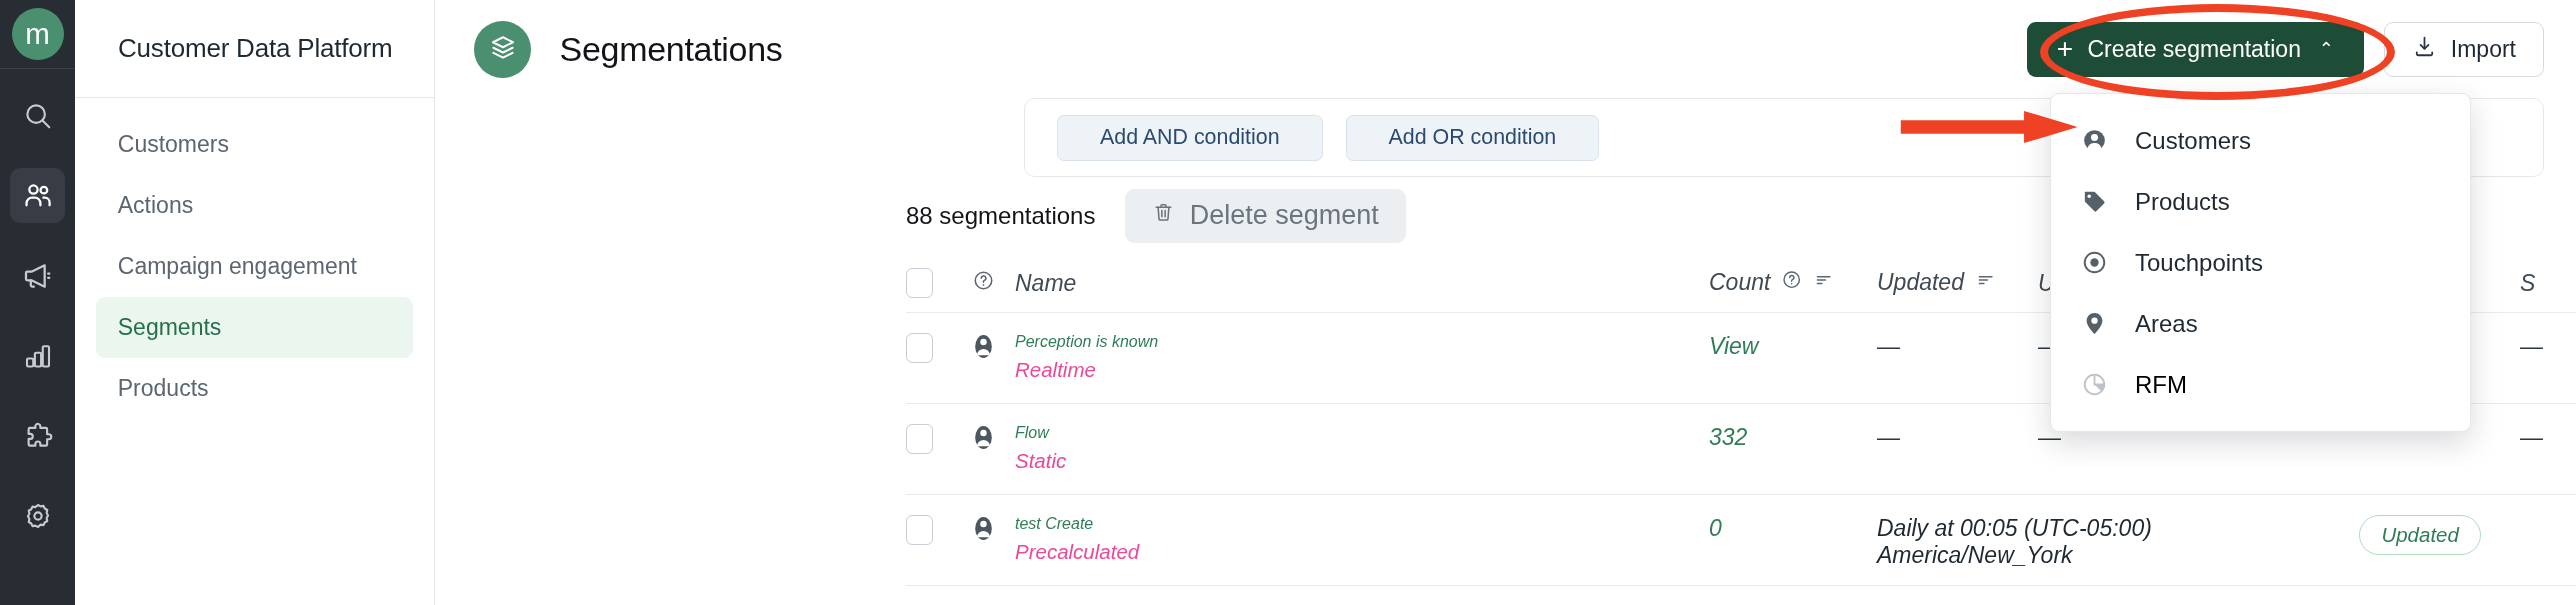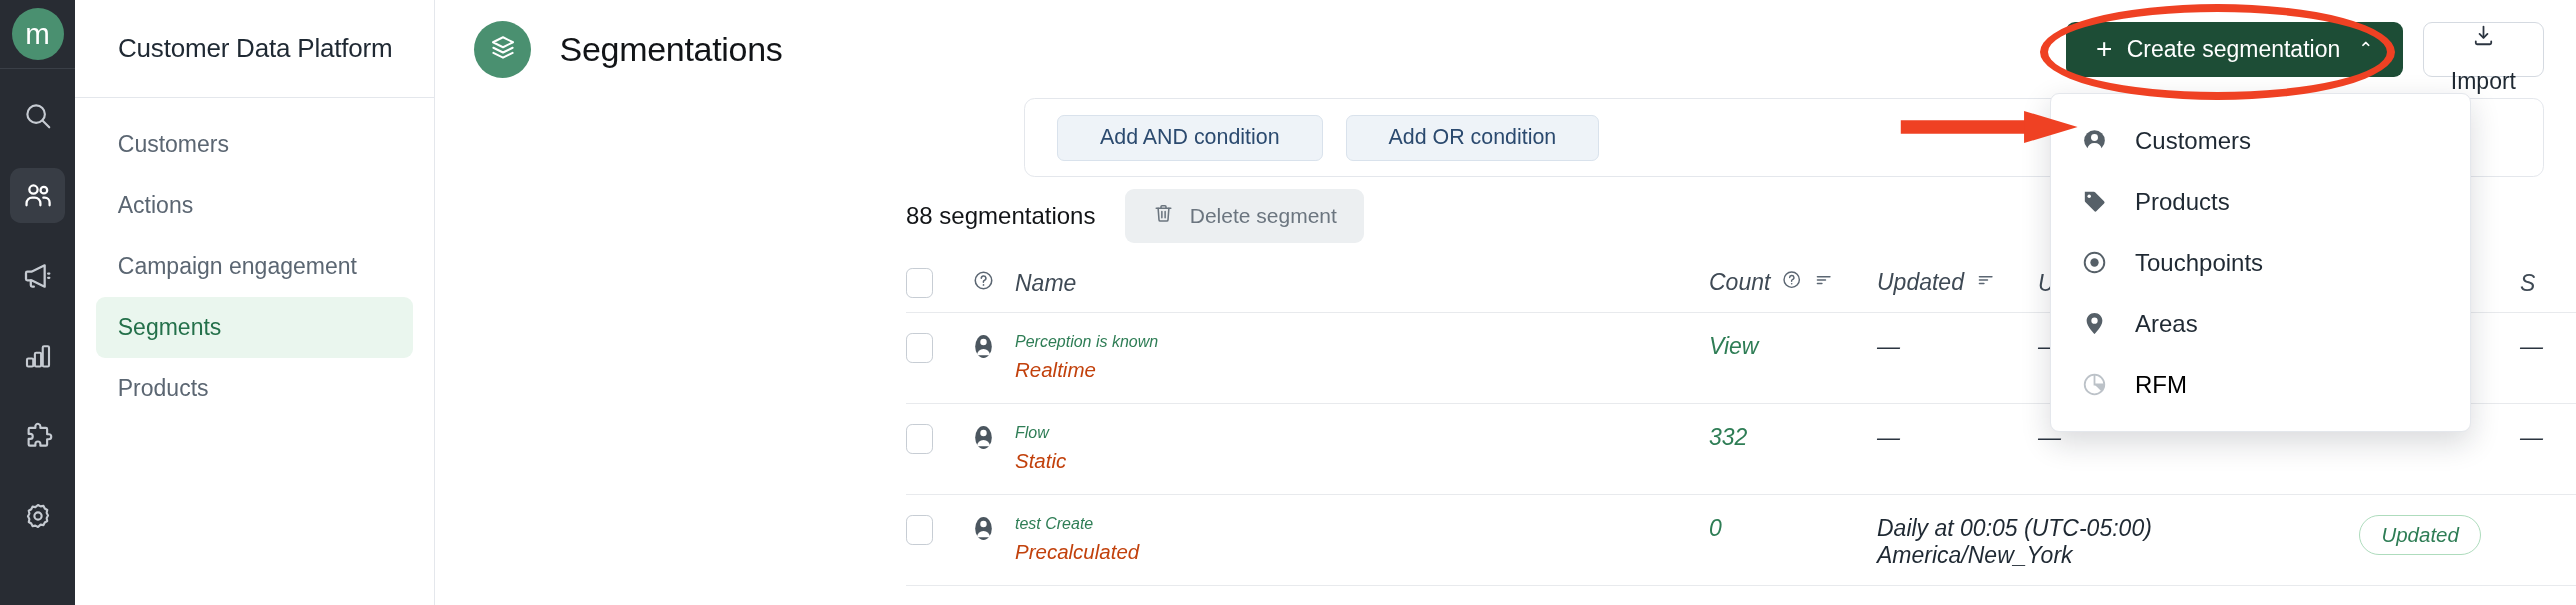--- a/index.html
+++ b/index.html
@@ -81,21 +81,20 @@
     font-family: inherit;
   }
   .btn-primary .plus { font-size: 28px; line-height: 1; font-weight: 400; }
   .btn-primary .caret { font-size: 18px; margin-left: 3.6px; }
   .btn-secondary {
     background: #ffffff; color: #1f2933;
     height: 55px; border-radius: 9px; border: 0.9px solid #d5dae1;
     display: flex; align-items: center; gap: 14.3px;
     padding: 0 27px; font-size: 23px; cursor: pointer;
     font-family: inherit;
-    flex-direction: column;
   }
 
   
   .conditions {
     margin: 0 32px 0 589px;
     border: 0.9px solid #e4e7ec; border-radius: 10.7px;
     height: 79px; display: flex; align-items: center;
     padding-left: 32px; gap: 23px;
   }
   .cond-btn {
@@ -108,21 +107,21 @@
   
   .count-row {
     display: flex; align-items: center;
     height: 77px; padding-left: 471px; gap: 30px;
   }
   .count-label { font-size: 24px; color: #121417; }
   .delete-btn {
     background: #eceff1; border: none; border-radius: 9px;
     height: 54px; padding: 0 27px;
     display: flex; align-items: center; gap: 14.3px;
-    font-size: 21px; color: #6b757f; cursor: pointer;
+    font-size: 27px; color: #6b757f; cursor: pointer;
     font-family: inherit;
   }
 
   
   .table { margin-left: 471px; margin-right: 0; }
   .trow {
     display: flex; align-items: flex-start;
     border-bottom: 0.9px solid #e8eaed;
     font-size: 23px; color: #1f2933; font-style: italic;
   }
@@ -135,21 +134,21 @@
   .c-check { width: 66px; flex: 0 0 66px; display: flex; align-items: flex-start; }
   .c-icon  { width: 43px; flex: 0 0 43px; display: flex; align-items: flex-start; }
   .c-name  { width: 694px; flex: 0 0 694px; }
   .c-count { width: 168px; flex: 0 0 168px; }
   .c-updated { width: 161px; flex: 0 0 161px; }
   .c-sched { width: 482px; flex: 0 0 482px; }
   .c-status { width: 277px; flex: 0 0 277px; }
   .c-last   { width: 179px; flex: 0 0 179px; }
   .hdr-cell { display: flex; align-items: center; gap: 10.7px; }
   .name-link { color: #2e7d55; font-size: 16px; display: block; cursor: pointer; }
-  .name-sub { color: #c2410c; font-size: 20.5px; margin-top: 7.1px; display: block; }
+  .name-sub { color: #ec4899; font-size: 20.5px; margin-top: 7.1px; display: block; }
   .count-link { color: #2e7d55; cursor: pointer; }
   .dash { color: #2b3440; }
   .date-main { display: block; }
   .date-sub  { display: block; margin-top: 5.4px; }
   .sched-main { display: block; }
   .sched-sub  { display: block; margin-top: 0; }
   .badge {
     display: inline-block; border: 0.9px solid #aedcbd; color: #2e7d55;
     border-radius: 892px; padding: 7.1px 21.4px; font-size: 20.5px; background: #fff;
   }

